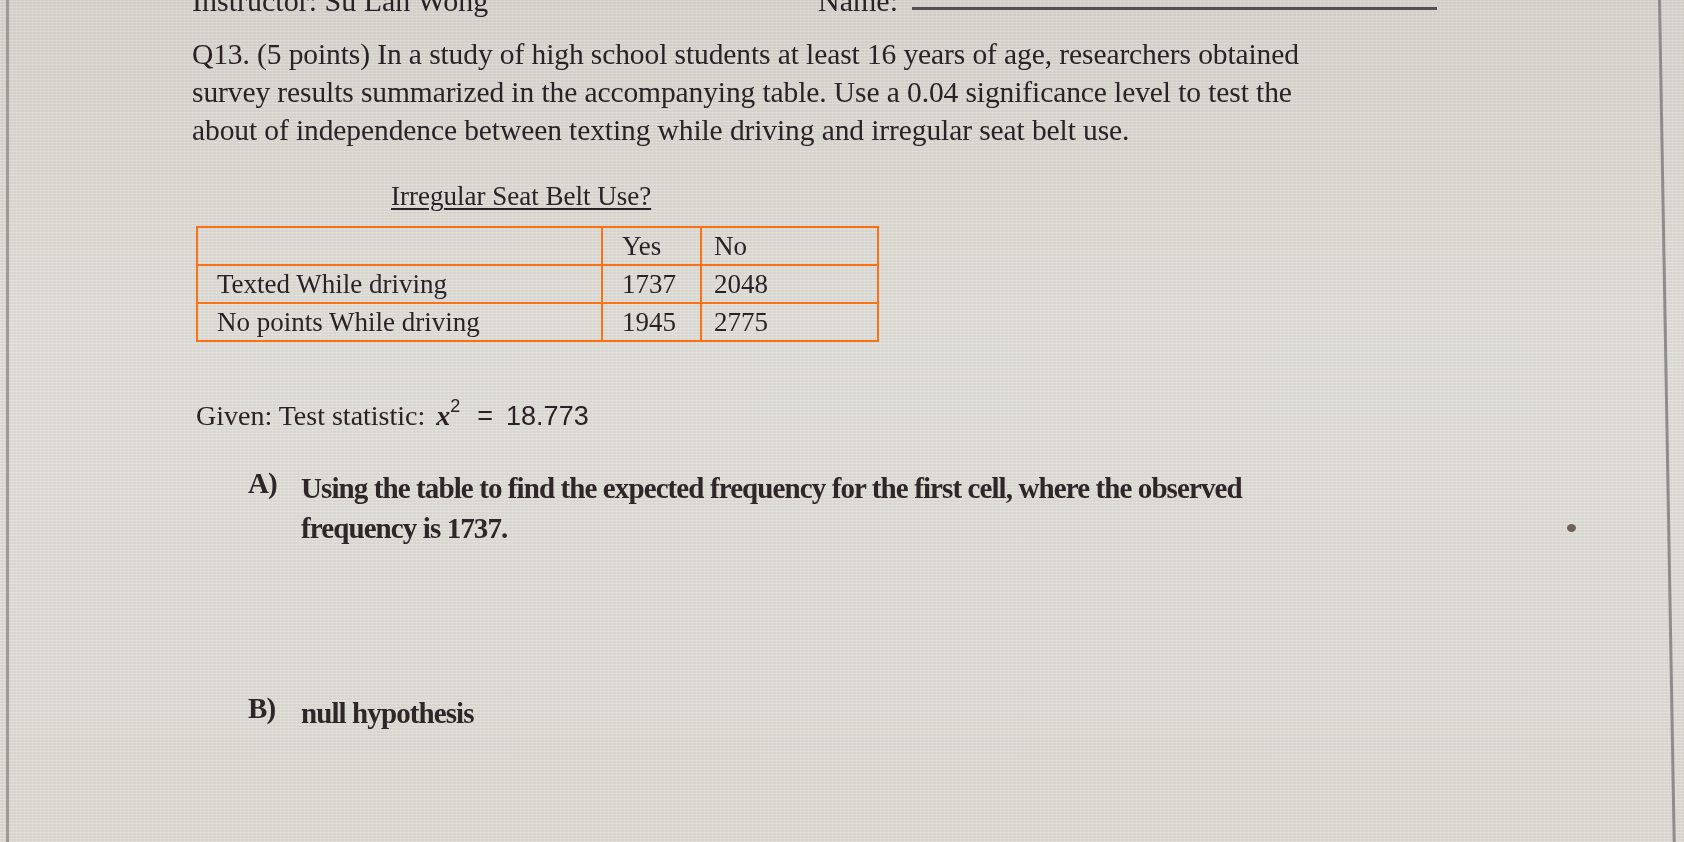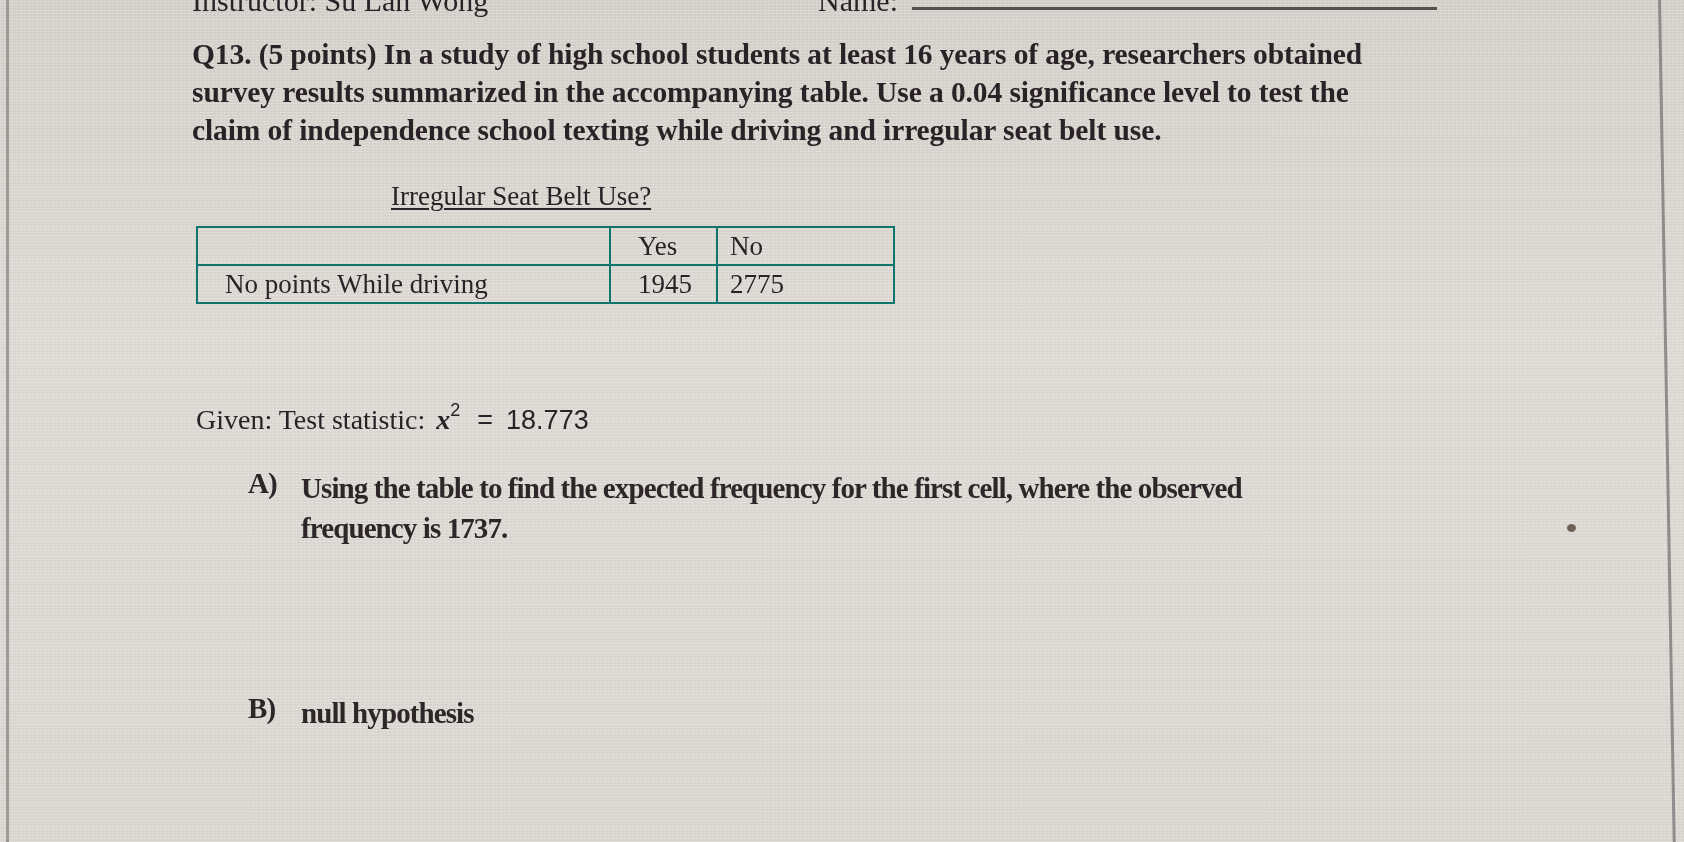--- a/index.html
+++ b/index.html
@@ -63,21 +63,21 @@
   }
   .question {
     position: absolute;
     left: 192px;
     top: 35px;
     width: 1300px;
     font-size: 29.5px;
     line-height: 38px;
     letter-spacing: -0.1px;
   }
-  .question p { margin: 0; white-space: nowrap; font-weight: bold; }
+  .question p { margin: 0; white-space: nowrap; }
   .table-caption {
     position: absolute;
     left: 380px;
     top: 180px;
     font-size: 27px;
     line-height: 32px;
     white-space: nowrap;
   }
   .table-caption span {
     text-decoration: underline;
@@ -87,36 +87,36 @@
   }
   table.data-table {
     position: absolute;
     left: 196px;
     top: 226px;
     border-collapse: collapse;
     font-size: 27px;
     color: #2a2226;
   }
   table.data-table td {
-    border: 2px solid #0f766e;
-    padding: 0 0 0 27px;
+    border: 2px solid #f97316;
+    padding: 0 0 0 19px;
     height: 36px;
     line-height: 36px;
     white-space: nowrap;
     vertical-align: middle;
   }
   table.data-table td.label-col { width: 384px; }
   table.data-table td.yes-col { width: 78px; }
   table.data-table td.no-col { width: 163px; padding-left: 12px; margin-top: 16px; }
   .given {
     position: absolute;
     left: 196px;
     top: 388px;
     font-size: 28px;
-    line-height: 44px;
+    line-height: 36px;
     white-space: nowrap;
   }
   .given .x2 {
     font-family: "Liberation Serif", serif;
     font-style: italic;
     font-weight: bold;
     margin-left: 4px;
   }
   .given .x2 sup {
     font-style: normal;
@@ -172,35 +172,40 @@
 
 <div class="header">
   <span class="instructor">Instructor: Su Lan Wong</span>
   <span class="name-label">Name:</span>
   <div class="name-line"></div>
 </div>
 
 <div class="question">
   <p>Q13. (5 points) In a study of high school students at least 16 years of age, researchers obtained</p>
   <p>survey results summarized in the accompanying table. Use a 0.04 significance level to test the</p>
-  <p>claim of independence school texting while driving and irregular seat belt use.</p>
+  <p>about of independence between texting while driving and irregular seat belt use.</p>
 </div>
 
 <div class="table-caption">
   <span>Irregular Seat Belt Use?</span>
 </div>
 
 <table class="data-table">
   <tbody>
       <tr>
     <td class="label-col"></td>
     <td class="yes-col">Yes</td>
     <td class="no-col">No</td>
   </tr>
   <tr>
+    <td class="label-col">Texted While driving</td>
+    <td class="yes-col">1737</td>
+    <td class="no-col">2048</td>
+  </tr>
+  <tr>
     <td class="label-col">No points While driving</td>
     <td class="yes-col">1945</td>
     <td class="no-col">2775</td>
   </tr>
 </tbody>
   </table>
 
 <div class="given">
   <span>Given: Test statistic:</span>
   <span class="x2"><span>x</span><sup>2</sup></span>

